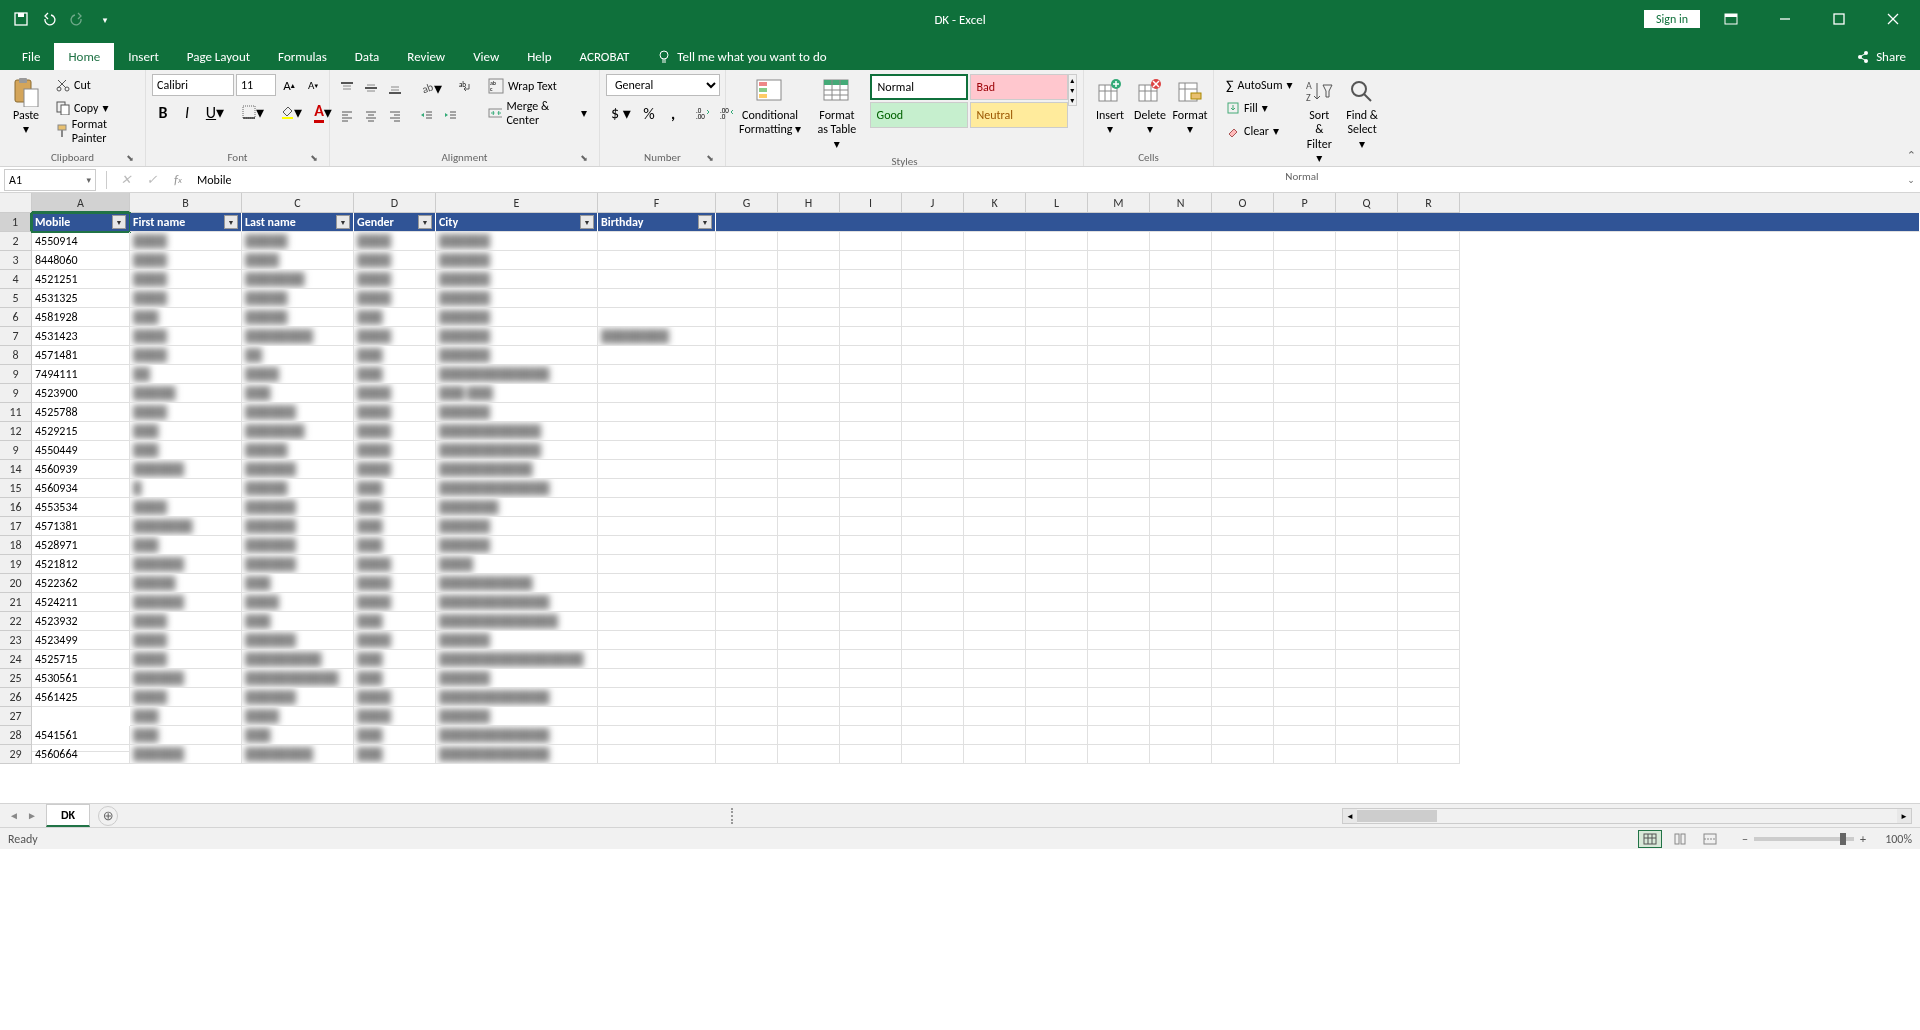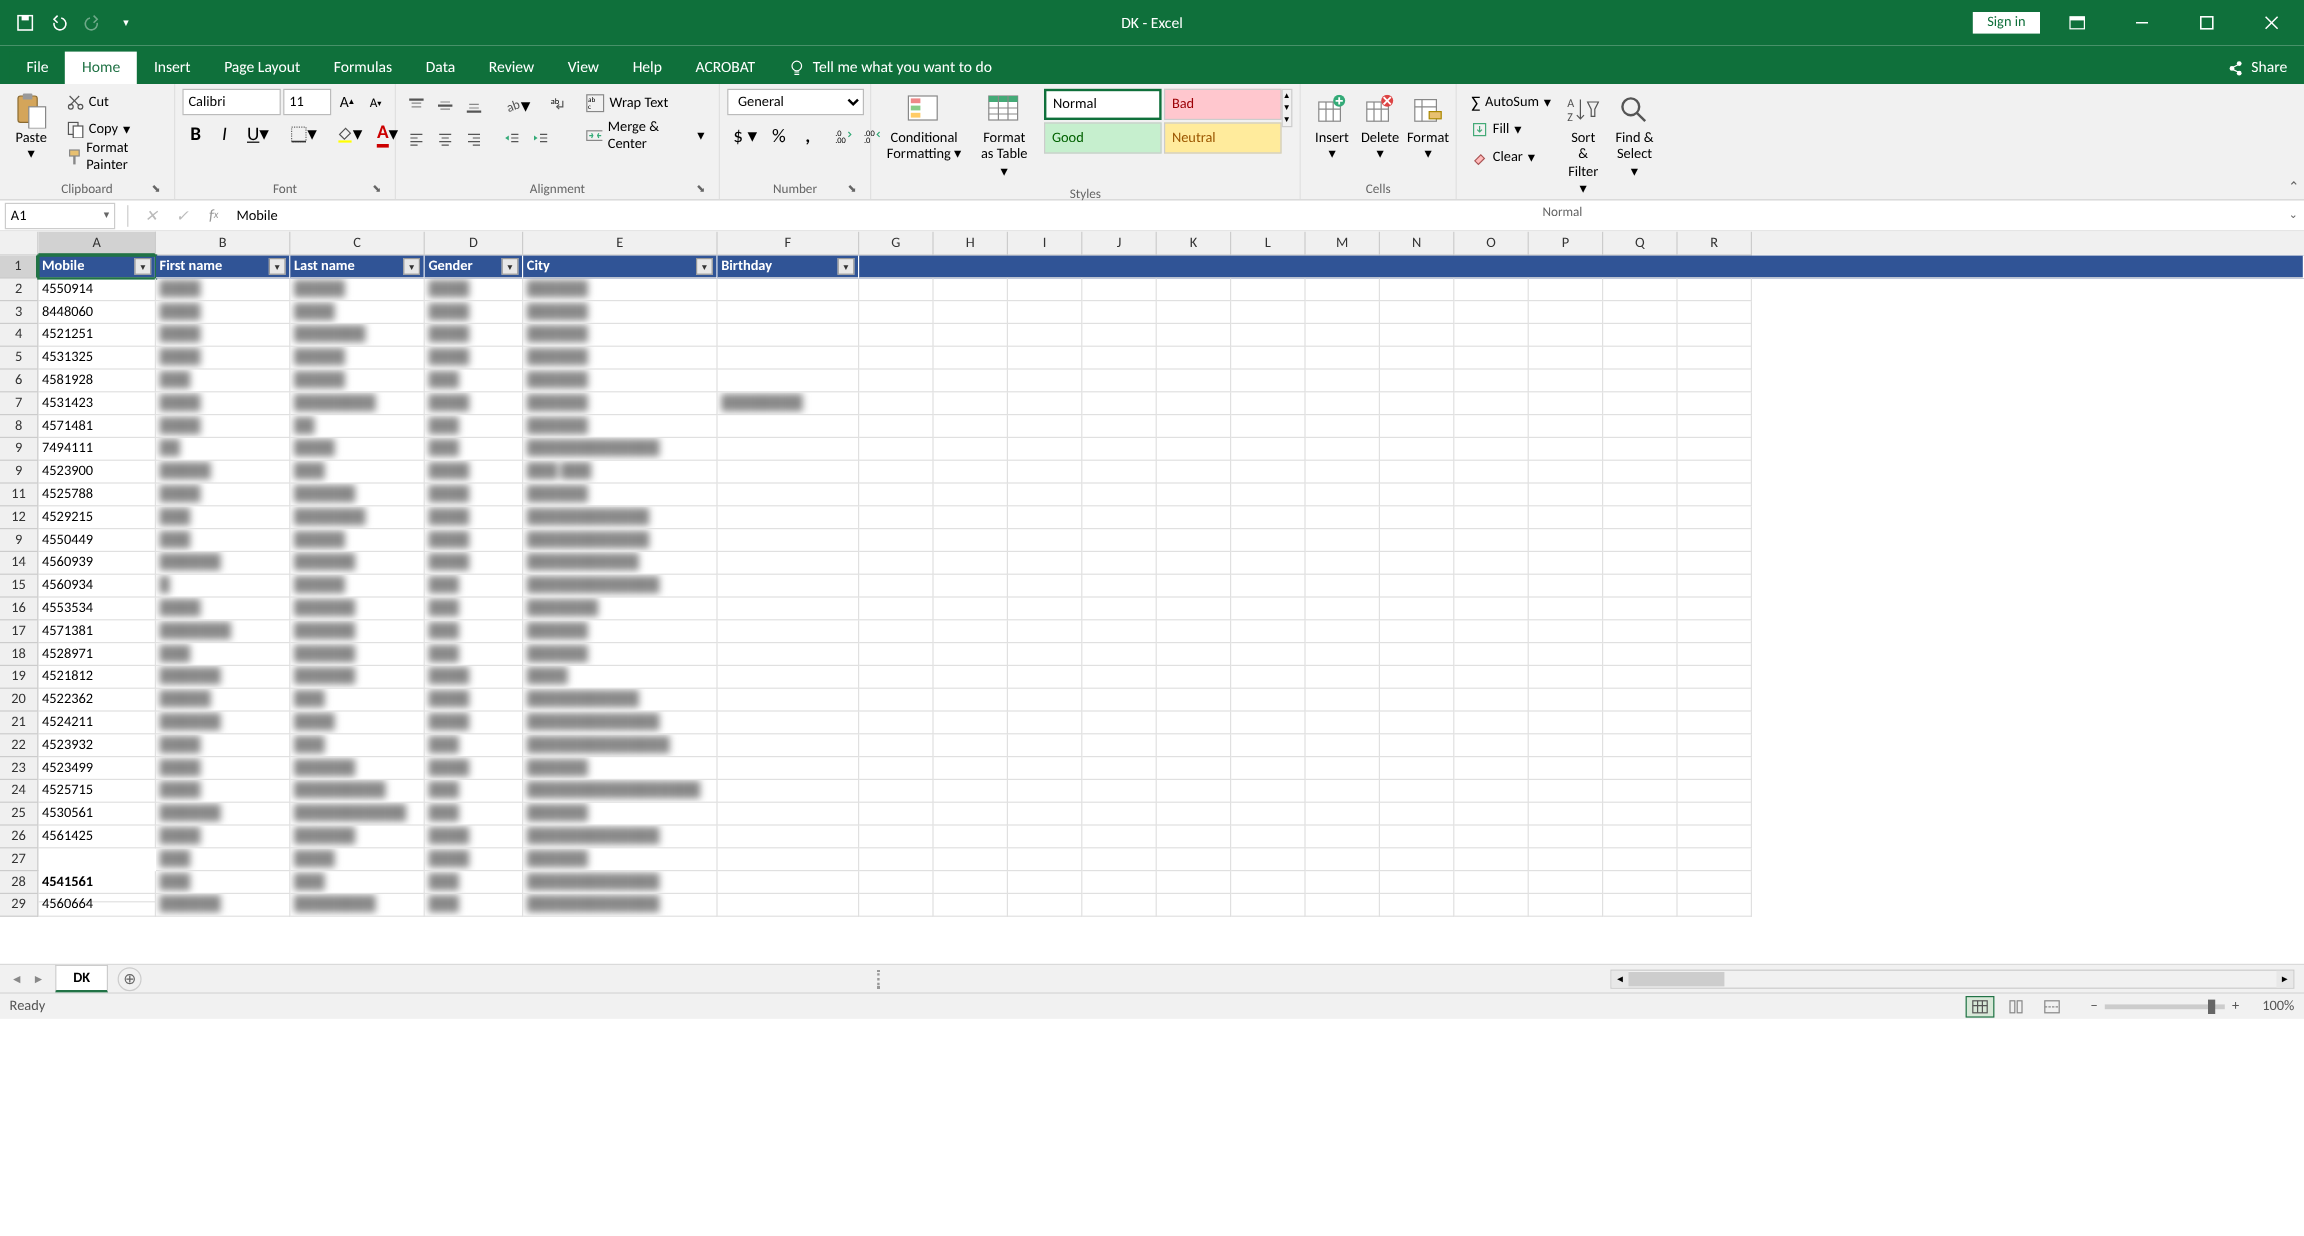--- a/index.html
+++ b/index.html
@@ -1127,21 +1127,21 @@
         <div class="cell" style="width: 62px;"></div>
         <div class="cell" style="width: 62px;"></div>
         <div class="cell" style="width: 62px;"></div>
         <div class="cell" style="width: 62px;"></div>
         <div class="cell" style="width: 62px;"></div>
         <div class="cell" style="width: 62px;"></div>
         <div class="cell" style="width: 62px;"></div>
         <div class="cell" style="width: 62px;"></div>
       </div>
       <div class="row">
-        <div class="cell" style="width: 98px; font-weight: bold;">4541561</div>
+        <div class="cell" style="width: 98px;">4541561</div>
         <div class="cell" style="width: 112px;"><span class="blurred">███</span></div>
         <div class="cell" style="width: 112px;"><span class="blurred">███</span></div>
         <div class="cell" style="width: 82px;"><span class="blurred">███</span></div>
         <div class="cell" style="width: 162px;"><span class="blurred">█████████████</span></div>
         <div class="cell" style="width: 118px;"><span class="blurred"></span></div>
         <div class="cell" style="width: 62px;"></div>
         <div class="cell" style="width: 62px;"></div>
         <div class="cell" style="width: 62px;"></div>
         <div class="cell" style="width: 62px;"></div>
         <div class="cell" style="width: 62px;"></div>

